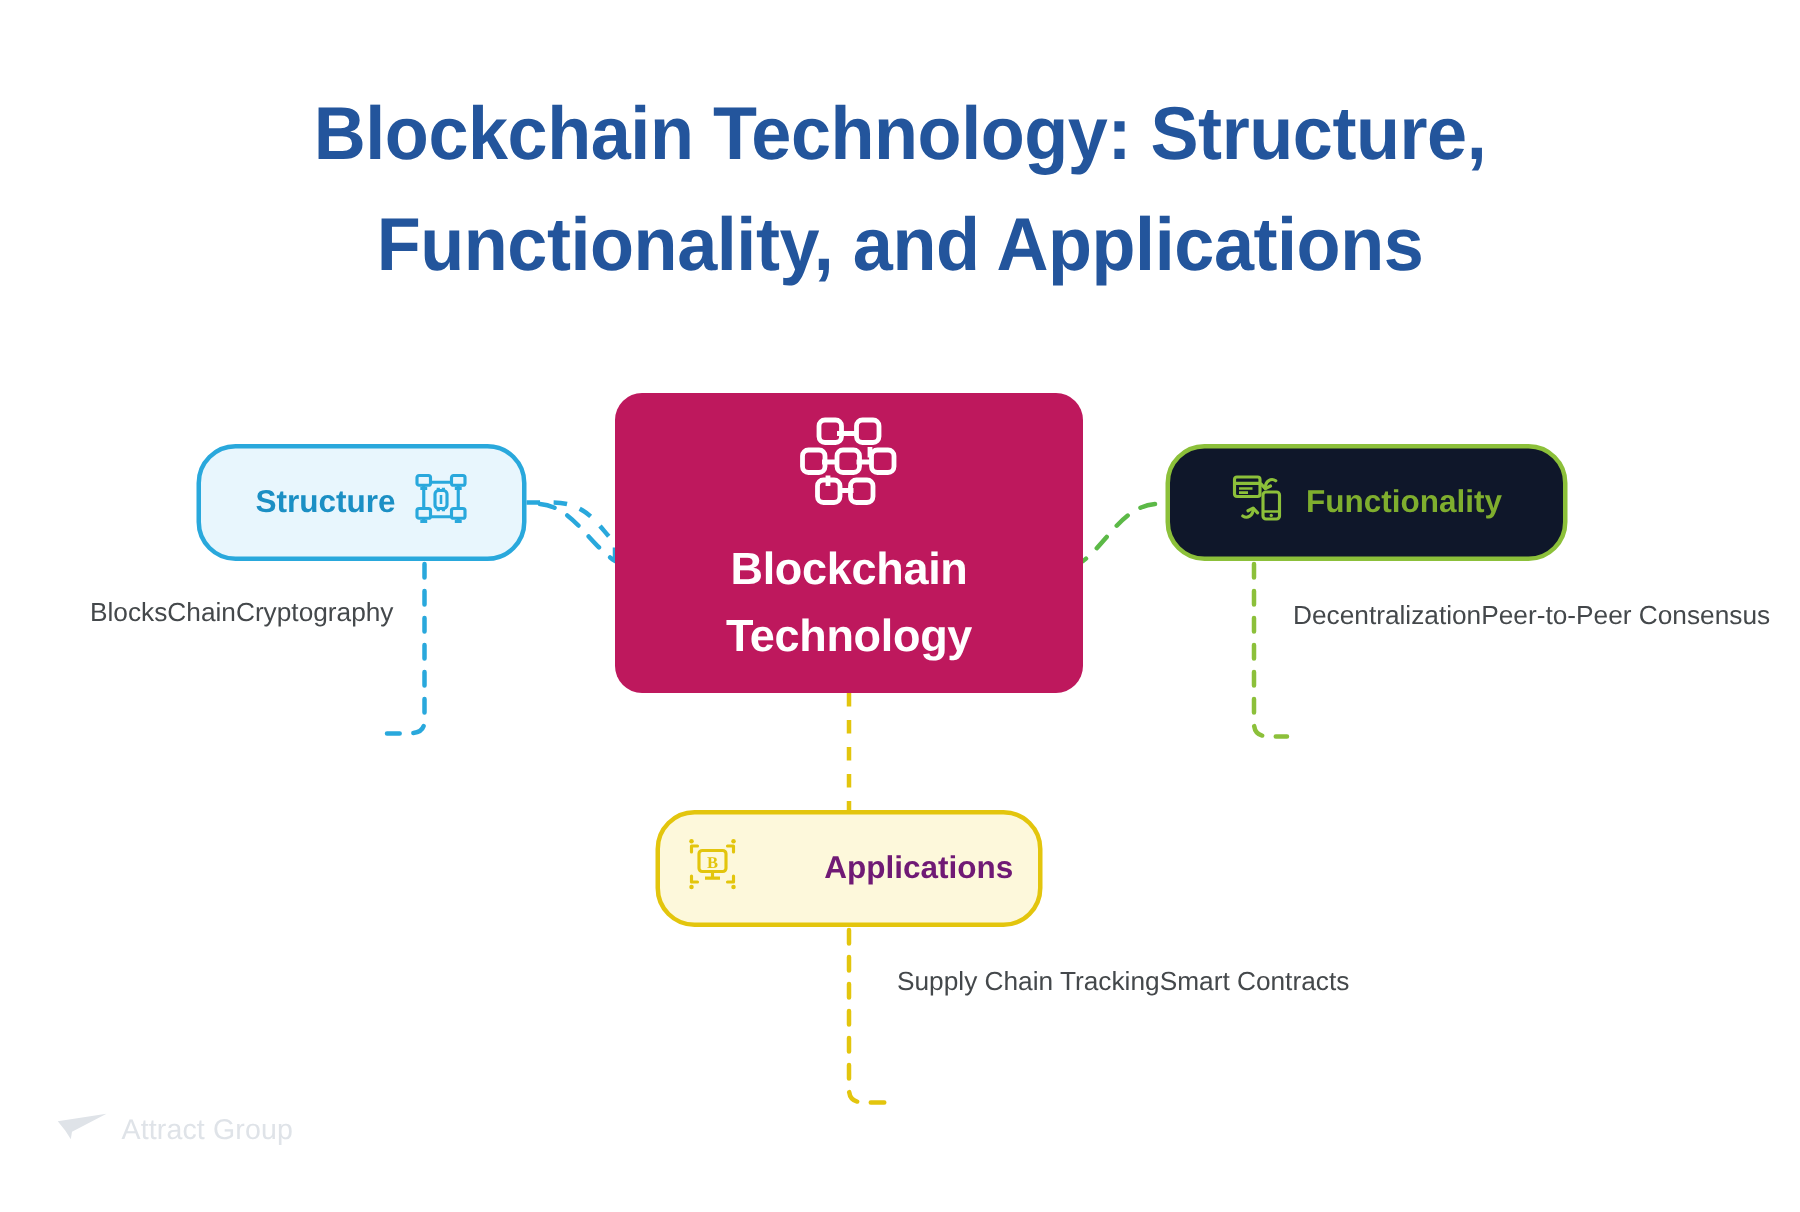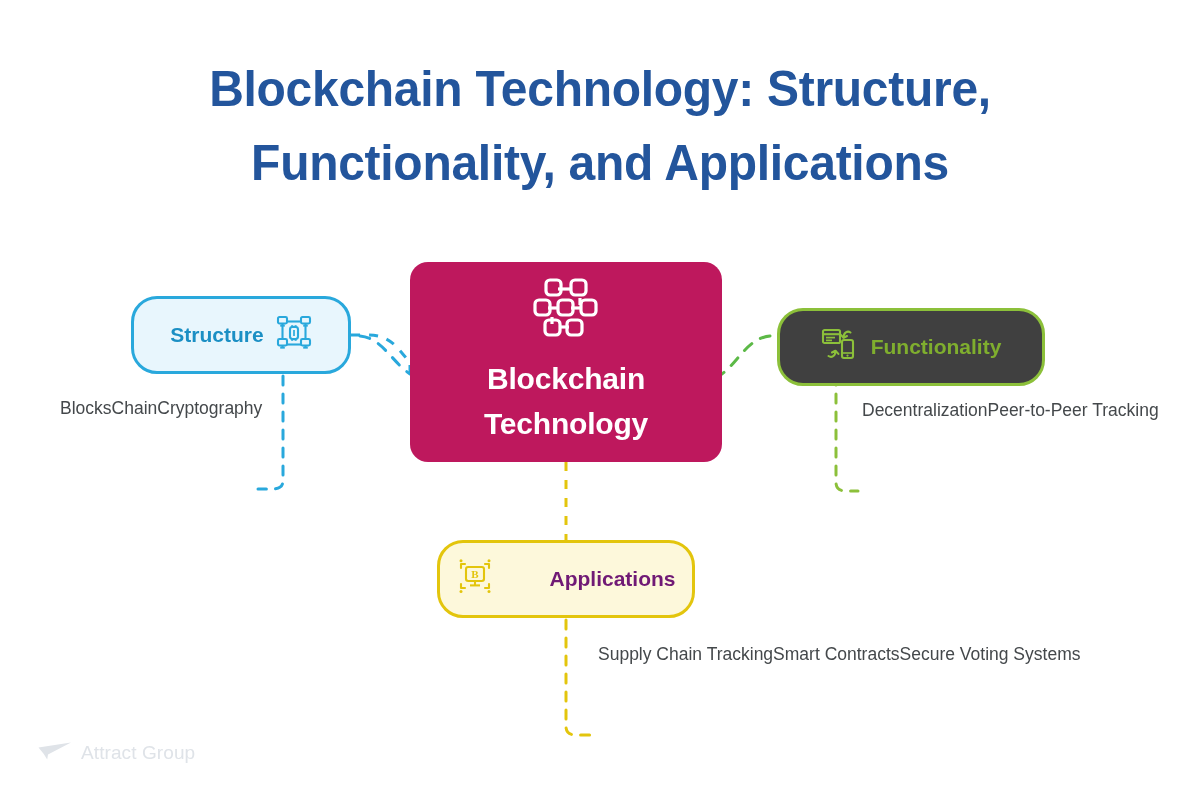--- a/index.html
+++ b/index.html
@@ -89,24 +89,24 @@
     top: 296px;
     width: 220px;
     height: 78px;
     background: #e8f6fd;
     border-color: #29a8dc;
   }
   #structure-label { color: #1b8fc4; font-size: 21px; font-weight: bold; }
 
   #functionality-node {
     left: 777px;
-    top: 308px;
+    top: 296px;
     width: 268px;
     height: 78px;
-    background: #404040;
+    background: #0f172a;
     border-color: #8cc03a;
   }
   #functionality-label { color: #7fae2e; font-size: 21px; font-weight: bold; }
 
   #applications-node {
     left: 437px;
     top: 540px;
     width: 258px;
     height: 78px;
     background: #fdf8db;
@@ -293,27 +293,26 @@
   </div>
 
   <div id="structure-list" class="sublist">
     <span class="sub-item">Blocks</span>
     <span class="sub-item">Chain</span>
     <span class="sub-item">Cryptography</span>
   </div>
 
   <div id="functionality-list" class="sublist">
     <span class="sub-item">Decentralization</span>
-    <span class="sub-item">Peer-to-Peer Tracking</span>
+    <span class="sub-item">Peer-to-Peer Consensus</span>
   </div>
 
   <div id="applications-list" class="sublist">
     <span class="sub-item">Supply Chain Tracking</span>
     <span class="sub-item">Smart Contracts</span>
-    <span class="sub-item">Secure Voting Systems</span>
   </div>
 
   <div id="logo">
     <span>
       <svg width="34" height="18" viewBox="0 0 34 18" fill="#dfe3e8">
         <path d="M0.5 5.5 L33 0.5 L10 12.5 L9.2 17.5 L5.6 11.8 Z"></path>
       </svg>
     </span>
     <span id="logo-text">Attract Group</span>
   </div>

